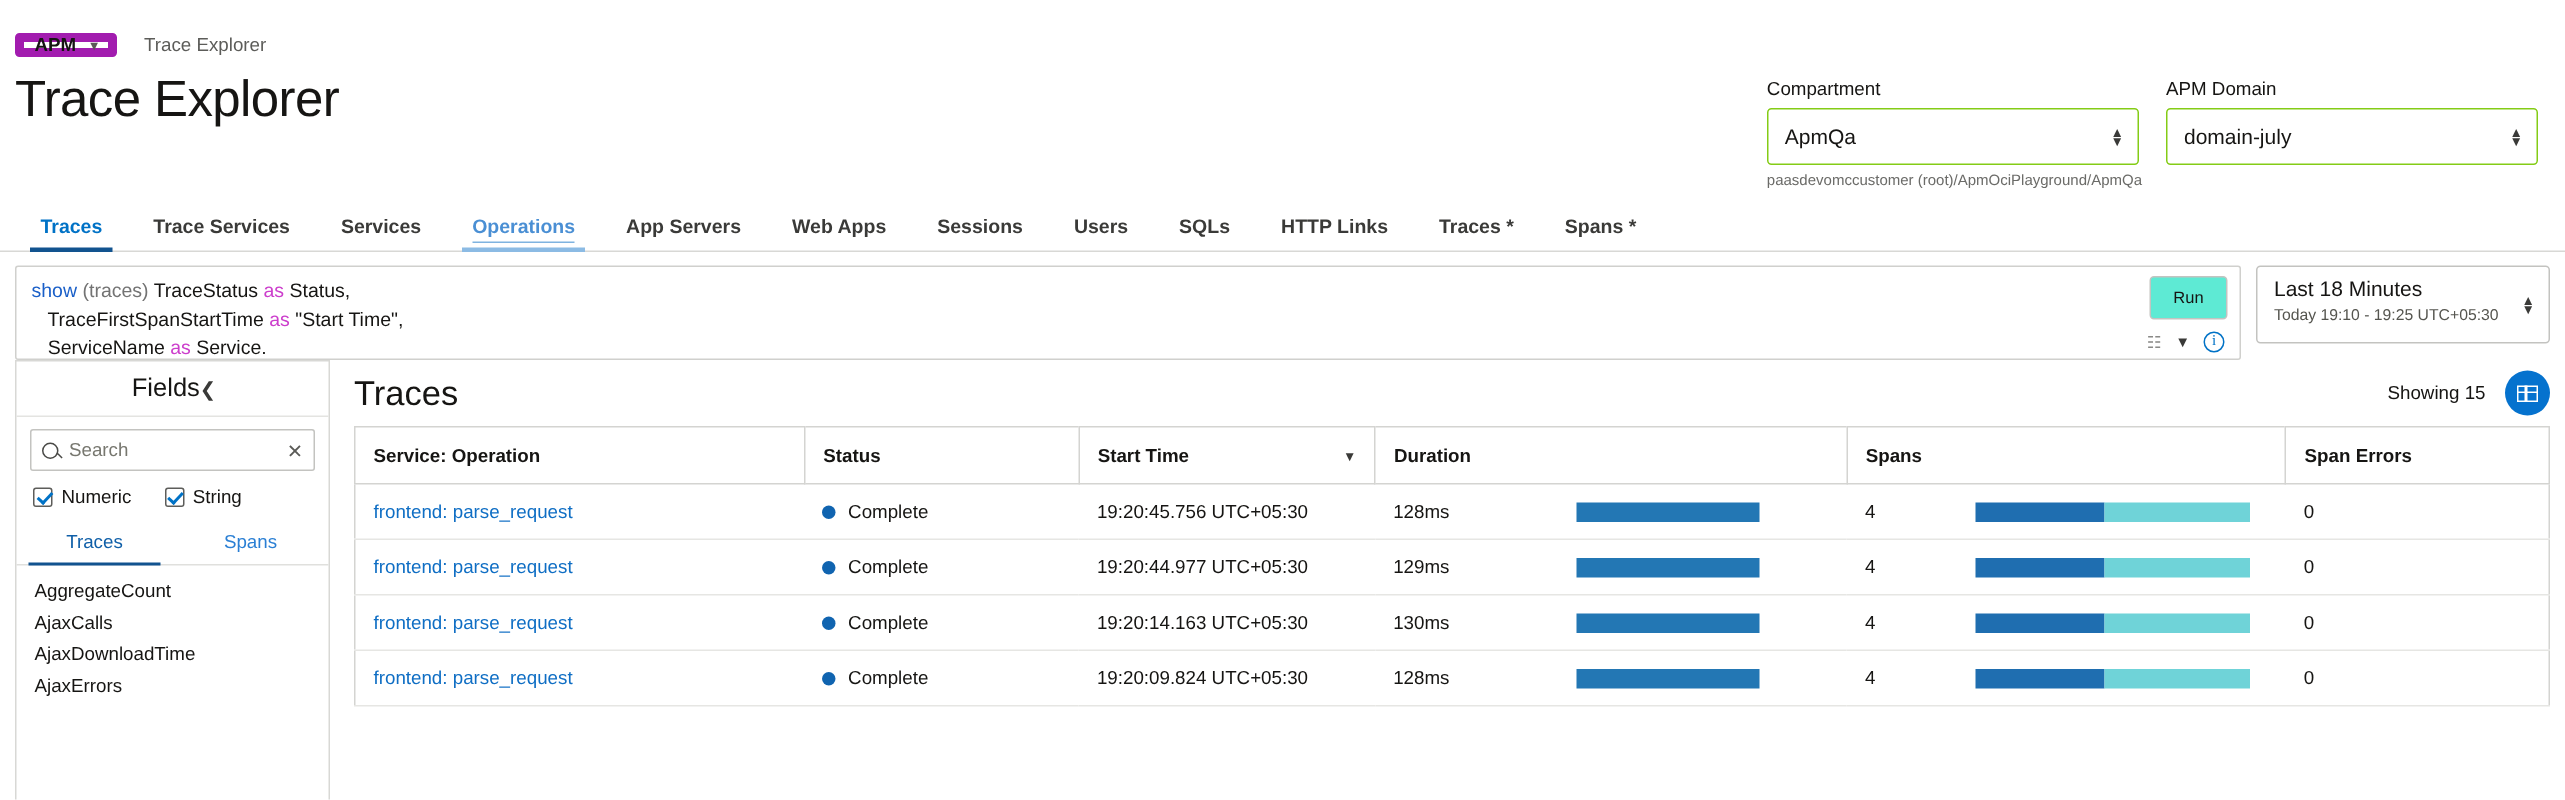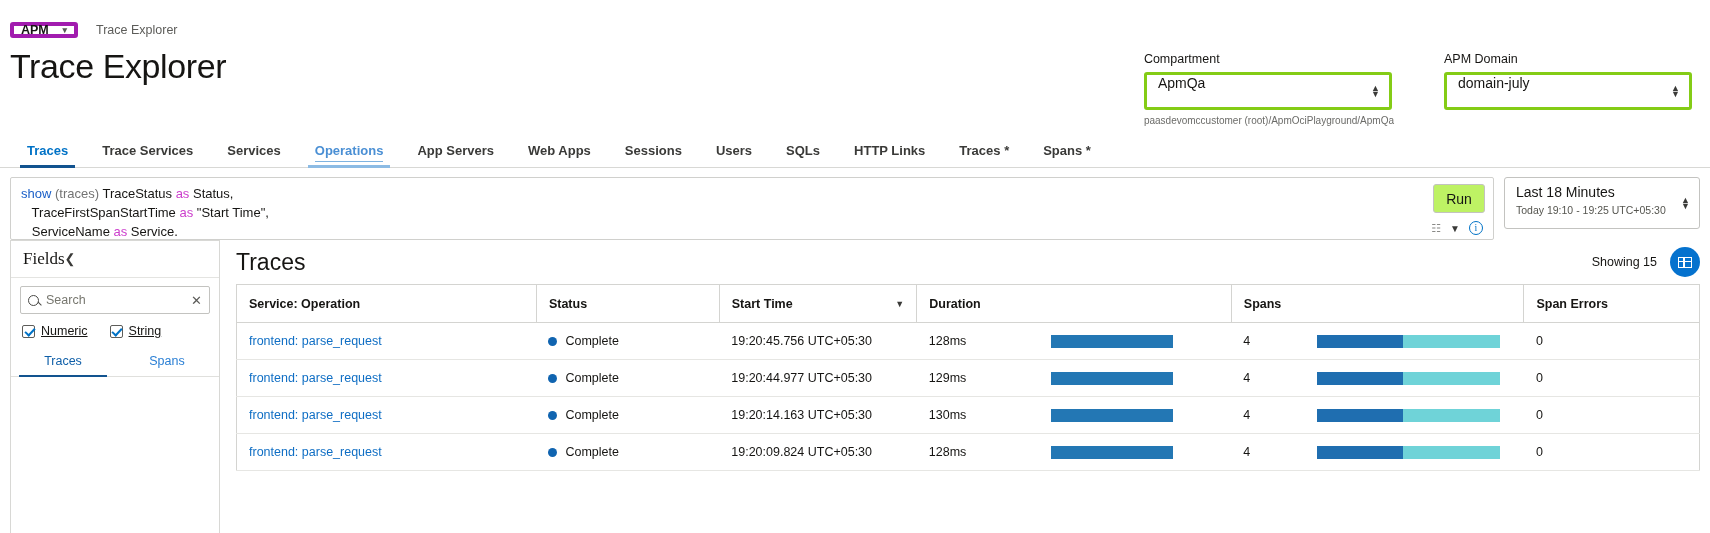--- a/index.html
+++ b/index.html
@@ -20,21 +20,21 @@
     padding: 14px 10px 0 10px;
     height: 46px;
   }
   .svc-select {
     display: flex;
     align-items: center;
     justify-content: space-between;
     width: 68px;
     height: 16px;
     padding: 0 7px;
-    border: 4px solid #a21caf;
+    border: 6px solid #a21caf;
     border-radius: 3px;
     background: #fff;
     font-size: 12.5px;
     font-weight: bold;
     color: #161513;
   }
   .svc-select .caret { font-size: 9px; color: #5a5a57; margin-left: 4px; }
   .crumb {
     margin-left: 18px;
     font-size: 12.5px;
@@ -50,32 +50,32 @@
   }
   .page-title {
     font-size: 34px;
     font-weight: normal;
     letter-spacing: -0.4px;
     color: #161513;
     margin: 2px 0 0 0;
     line-height: 1.1;
   }
   .title-spacer { flex: 1; }
-  .selectors { display: flex; gap: 50px; padding-top: 6px; }
+  .selectors { display: flex; gap: 16px; padding-top: 6px; }
   .sel-group { }
   .sel-label { font-size: 12.5px; color: #161513; margin-bottom: 6px; }
   .sel-box {
     position: relative;
     width: 248px;
     height: 38px;
-    border: 3px solid #84cc16;
+    border: 1px solid #84cc16;
     border-radius: 3px;
     background: #fff;
     display: flex;
-    align-items: flex-start;
+    align-items: center;
     padding: 0 28px 0 11px;
     font-size: 14px;
     color: #161513;
   }
   .sel-box .updown {
     position: absolute;
     right: 9px;
     top: 50%;
     transform: translateY(-50%);
     display: flex;
@@ -168,22 +168,22 @@
     align-items: flex-end;
     justify-content: flex-start;
     padding: 6px 8px 4px 4px;
     gap: 2px;
   }
   .run-btn {
     width: 52px;
     height: 30px;
     border: 1px solid #c3c3c0;
     border-radius: 3px;
-    background: #bef264;
-    font-size: 14px;
+    background: #5eead4;
+    font-size: 11px;
     color: #161513;
     display: flex;
     align-items: center;
     justify-content: center;
   }
   .query-icons {
     display: flex;
     align-items: center;
     gap: 9px;
     margin-top: 6px;
@@ -225,24 +225,23 @@
   .fields-panel {
     width: 210px;
     border: 1px solid #d8d8d5;
     border-top: 1px solid #d8d8d5;
     background: #fff;
     display: flex;
     flex-direction: column;
     flex: 0 0 210px;
   }
   .fields-head {
-    display: flex; align-items: center; justify-content: flex-start;
+    display: flex; align-items: center; justify-content: center;
     padding: 8px 10px 8px 12px;
     border-bottom: 1px solid #e4e4e1;
-    font-family: Liberation Serif, serif;
   }
   .fields-title { font-size: 17px; color: #161513; }
   .collapse-ico { font-size: 13px; color: #3a3a38; }
   .search-wrap { padding: 8px 9px 6px 9px; }
   .search-box {
     display: flex; align-items: center;
     height: 28px;
     border: 1px solid #c3c3c0;
     border-radius: 2px;
     padding: 0 7px;
@@ -259,21 +258,21 @@
     content: "";
     position: absolute;
     width: 5px; height: 1.4px;
     background: #4a4a47;
     right: -4px; bottom: 0px;
     transform: rotate(45deg);
   }
   .search-ph { flex: 1; font-size: 12.5px; color: #77776f; }
   .clear-x { font-size: 13px; color: #5a5a57; }
   .checks { display: flex; gap: 22px; padding: 4px 11px 9px 11px; }
-  .chk { display: flex; align-items: center; gap: 6px; font-size: 12.5px; color: #161513; text-decoration: underline; }
+  .chk { display: flex; align-items: center; gap: 6px; font-size: 12.5px; color: #161513; }
   .chk .box {
     width: 13px; height: 13px;
     border: 1px solid #5d5d5a;
     border-radius: 2px;
     background: #fff;
     position: relative;
   }
   .chk .box:after {
     content: "";
     position: absolute;
@@ -480,20 +479,26 @@
         </label>
         <label class="chk">
           <span class="box"></span>
           <span>String</span>
         </label>
       </div>
     <div class="subtabs" id="subtabs">
         <div class="subtab active"><span>Traces</span></div>
         <div class="subtab"><span>Spans</span></div>
       </div>
+    <div class="field-list" id="fieldlist">
+        <div class="field-item">AggregateCount</div>
+        <div class="field-item">AjaxCalls</div>
+        <div class="field-item">AjaxDownloadTime</div>
+        <div class="field-item">AjaxErrors</div>
+      </div>
   </div>
 
   <div class="results">
     <div class="res-head">
       <span class="res-title">Traces</span>
       <span class="res-spacer"></span>
       <span class="showing">Showing 15</span>
       <span class="grid-btn">
           <span class="grid-glyph"></span>
         </span>

